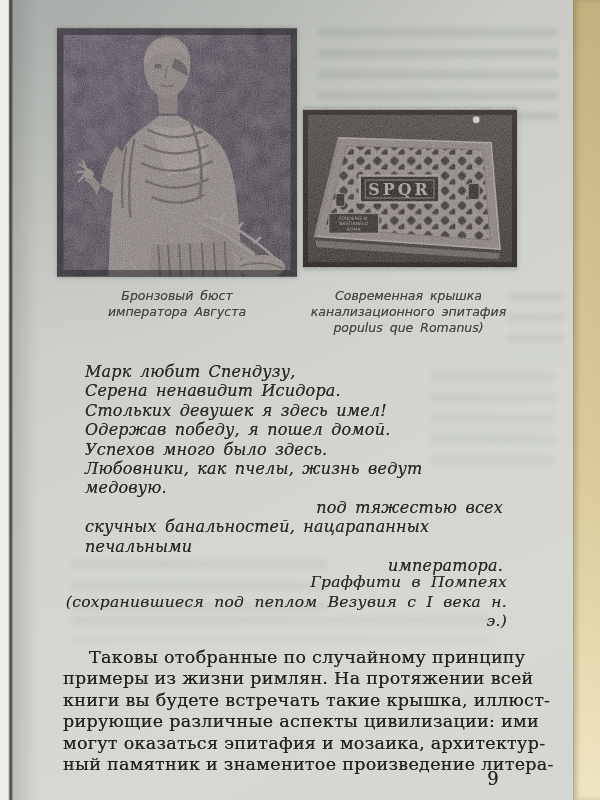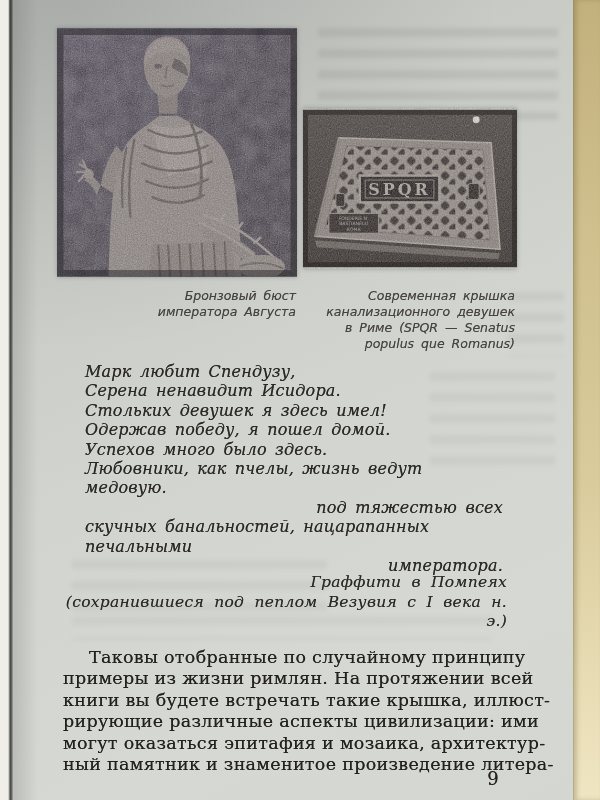--- a/index.html
+++ b/index.html
@@ -24,21 +24,21 @@
     background:linear-gradient(to bottom,#c2b17d 0%,#cfbf8d 28%,#d9cb9c 60%,#e8dcb4 85%,#efe5c2 100%);
     box-shadow:inset 3px 0 4px rgba(110,95,55,.30); }
 
   
   .ghost { position:absolute; filter:blur(2.2px); pointer-events:none;
     background:repeating-linear-gradient(to bottom, rgba(118,124,116,.30) 0 9px, rgba(0,0,0,0) 9px 21px); }
 
   .photo { position:absolute; box-shadow:0 0 4px rgba(60,60,60,.35); }
   .photo svg { display:block; }
 
-  .caption { position:absolute; text-align:right;
+  .caption { position:absolute; text-align:center;
     font-family:"DejaVu Sans", sans-serif; font-style:italic;
     font-size:12.5px; line-height:16px; color:#46433f; word-spacing:3px;
     text-shadow:0 0 .4px rgba(70,68,64,.6); }
 
   .poem { position:absolute; left:85px; top:362px; width:418px;
     font-size:16px; line-height:19.4px; color:#2a2724;
     word-spacing:3px; letter-spacing:.2px; text-shadow:0 0 .5px rgba(42,39,36,.7);font-style:italic; }
   .poem .r { text-align:right; }
 
   .attrib { position:absolute; left:63px; top:573px; width:444px; text-align:right;
@@ -184,22 +184,21 @@
   <rect x="2.5" y="2.5" width="210" height="153" fill="none" stroke="#1e1a18" stroke-width="5" opacity=".45"></rect>
 </svg>
 </div>
 
 <div class="caption" style="left:58px; top:288px; width:238px;">
   <div>Бронзовый бюст</div>
   <div>императора Августа</div>
 </div>
 <div class="caption" style="left:302px; top:288px; width:213px;">
   <div>Современная крышка</div>
-  <div>канализационного девушек</div>
-  <div>в Риме (SPQR — Senatus</div>
+  <div>канализационного эпитафия</div>
   <div>populus que Romanus)</div>
 </div>
 
 <div class="poem">
   <div>Марк любит Спендузу,</div>
   <div>Серена ненавидит Исидора.</div>
   <div>Стольких девушек я здесь имел!</div>
   <div>Одержав победу, я пошел домой.</div>
   <div>Успехов много было здесь.</div>
   <div>Любовники, как пчелы, жизнь ведут медовую.</div>

